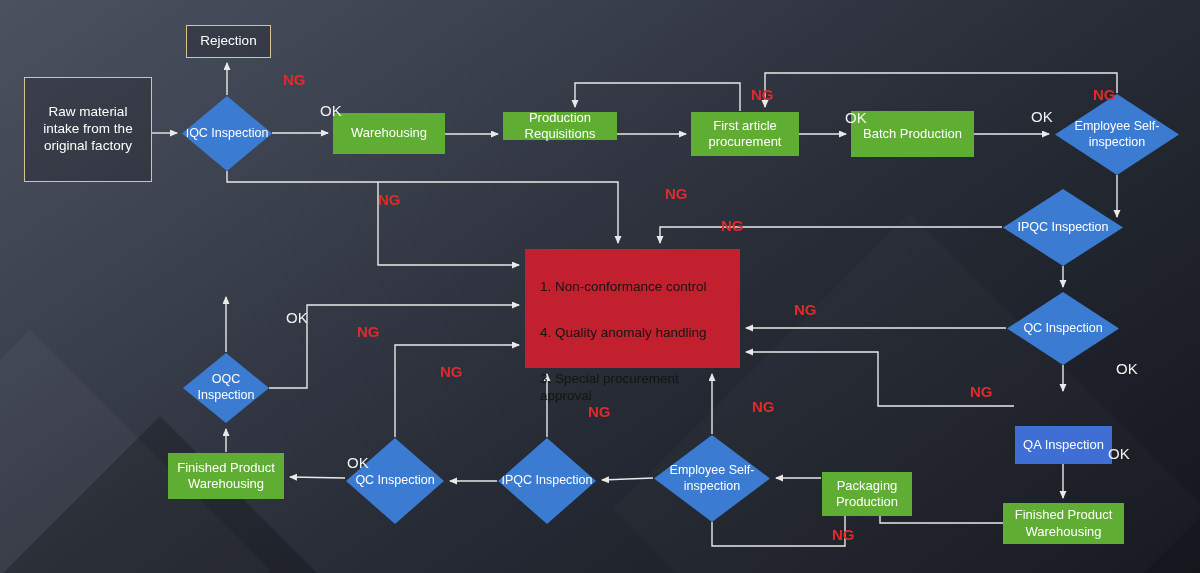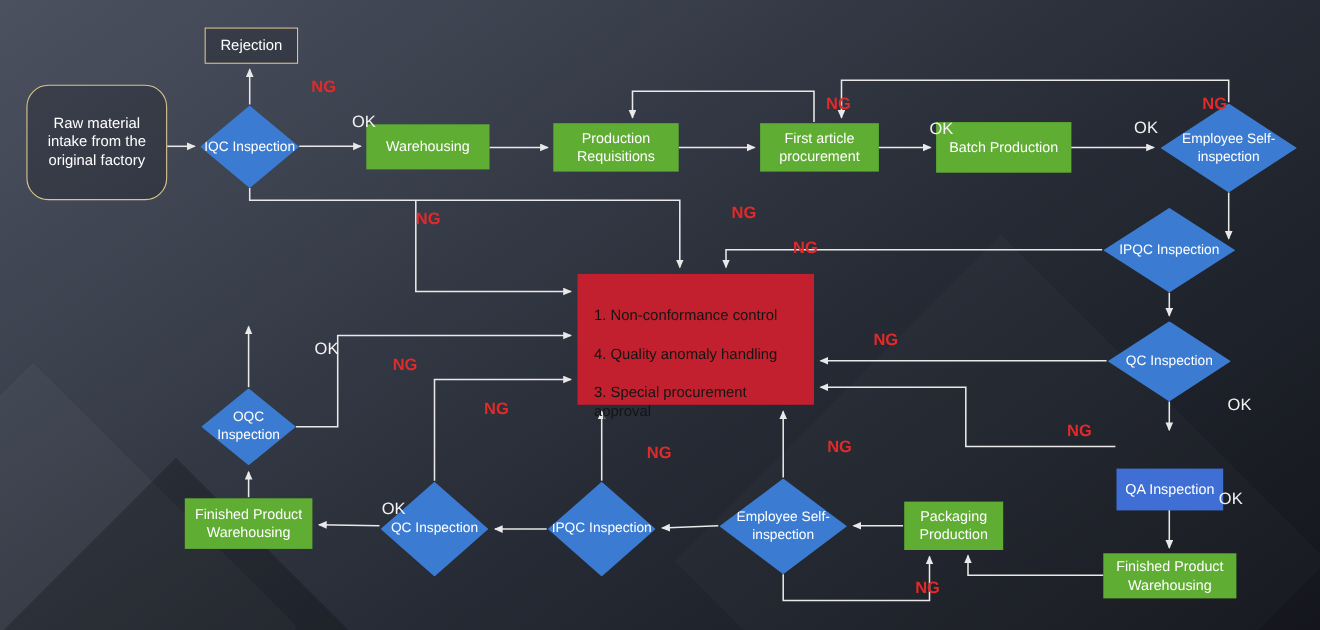--- a/index.html
+++ b/index.html
@@ -22,21 +22,21 @@
     text-align:center; color:#ffffff; font-size:13px; line-height:1.25;
   }
   .green   { background:#5fad33; }
   .bluedia { background:#3b7cd2; clip-path:polygon(50% 0,100% 50%,50% 100%,0 50%); font-size:12.5px; }
   .bluerect{ background:#3f6fd4; }
   .circle  { background:#3b7cd2; border-radius:50%; font-size:12.5px; }
   .outline { border:1.5px solid #d9c48f; background:rgba(18,20,26,0.25); font-size:13.5px; }
   .redbox  {
     background:#c2202e; color:#141414;
     flex-direction:column; align-items:flex-start; justify-content:flex-start;
-    text-align:left; padding:30px 8px 0 15px; gap:18px; font-size:13.5px;
+    text-align:left; padding:30px 8px 0 15px; gap:29px; font-size:13.5px;
   }
   .redbox span { display:block; }
 
   .lbl { position:absolute; z-index:3; font-size:15px; line-height:1;margin-left:37px; }
   .ok  { color:#f2f2f2; }
   .ng  { color:#e12a2a; font-weight:bold; }
 </style>
 </head>
 <body>
 
@@ -77,45 +77,45 @@
     <polyline points="1002,227 660,227 660,243" marker-end="url(#arw)"></polyline>
     <polyline points="1006,328 746,328" marker-end="url(#arw)"></polyline>
     <polyline points="1014,406 878,406 878,352 746,352" marker-end="url(#arw)"></polyline>
     <polyline points="269,388 307,388 307,305 519,305" marker-end="url(#arw)"></polyline>
     <polyline points="395,437 395,345 519,345" marker-end="url(#arw)"></polyline>
     <polyline points="547,437 547,374" marker-end="url(#arw)"></polyline>
     <polyline points="712,434 712,374" marker-end="url(#arw)"></polyline>
     <polyline points="712,522 712,546 845,546 845,506" marker-end="url(#arw)"></polyline>
   </svg>
 
-  <div class="node outline" style="left:24px; top:77px; width:128px; height:105px; padding:6px;border-radius:20px;">Raw material intake from the original factory</div>
+  <div class="node outline" style="left:24px; top:77px; width:128px; height:105px; padding:6px;">Raw material intake from the original factory</div>
 
   <div class="node bluedia" style="left:182px; top:96px; width:90px; height:75px;">IQC Inspection</div>
 
   <div class="node outline" style="left:186px; top:25px; width:85px; height:33px;">Rejection</div>
 
   <div class="node green" style="left:333px; top:113px; width:112px; height:41px;">Warehousing</div>
 
-  <div class="node green" style="left:503px; top:112px; width:114px; height:44px;">Production Requisitions</div>
+  <div class="node green" style="left:503px; top:112px; width:114px; height:28px;">Production Requisitions</div>
 
   <div class="node green" style="left:691px; top:112px; width:108px; height:44px;">First article procurement</div>
 
   <div class="node green" style="left:851px; top:111px; width:123px; height:46px;">Batch Production</div>
 
   <div class="node bluedia" style="left:1055px; top:94px; width:124px; height:81px;">Employee Self-inspection</div>
 
   <div class="node bluedia" style="left:1003px; top:189px; width:120px; height:77px;">IPQC Inspection</div>
 
   <div class="node bluedia" style="left:1007px; top:292px; width:112px; height:73px;">QC Inspection</div>
 
   <div class="node bluerect" style="left:1015px; top:396px; width:97px; height:38px;margin-top:30px;">QA Inspection</div>
 
   <div class="node green" style="left:1003px; top:503px; width:121px; height:41px;">Finished Product Warehousing</div>
 
-  <div class="node green" style="left:822px; top:456px; width:90px; height:44px;">Packaging Production</div>
+  <div class="node green" style="left:822px; top:472px; width:90px; height:44px;">Packaging Production</div>
 
   <div class="node bluedia" style="left:654px; top:435px; width:116px; height:87px;">Employee Self-inspection</div>
 
   <div class="node bluedia" style="left:498px; top:438px; width:98px; height:86px;">IPQC Inspection</div>
 
   <div class="node bluedia" style="left:346px; top:438px; width:98px; height:86px;">QC Inspection</div>
 
   <div class="node green" style="left:168px; top:453px; width:116px; height:46px;">Finished Product Warehousing</div>
 
   <div class="node bluedia" style="left:183px; top:353px; width:86px; height:70px;">OQC Inspection</div>

